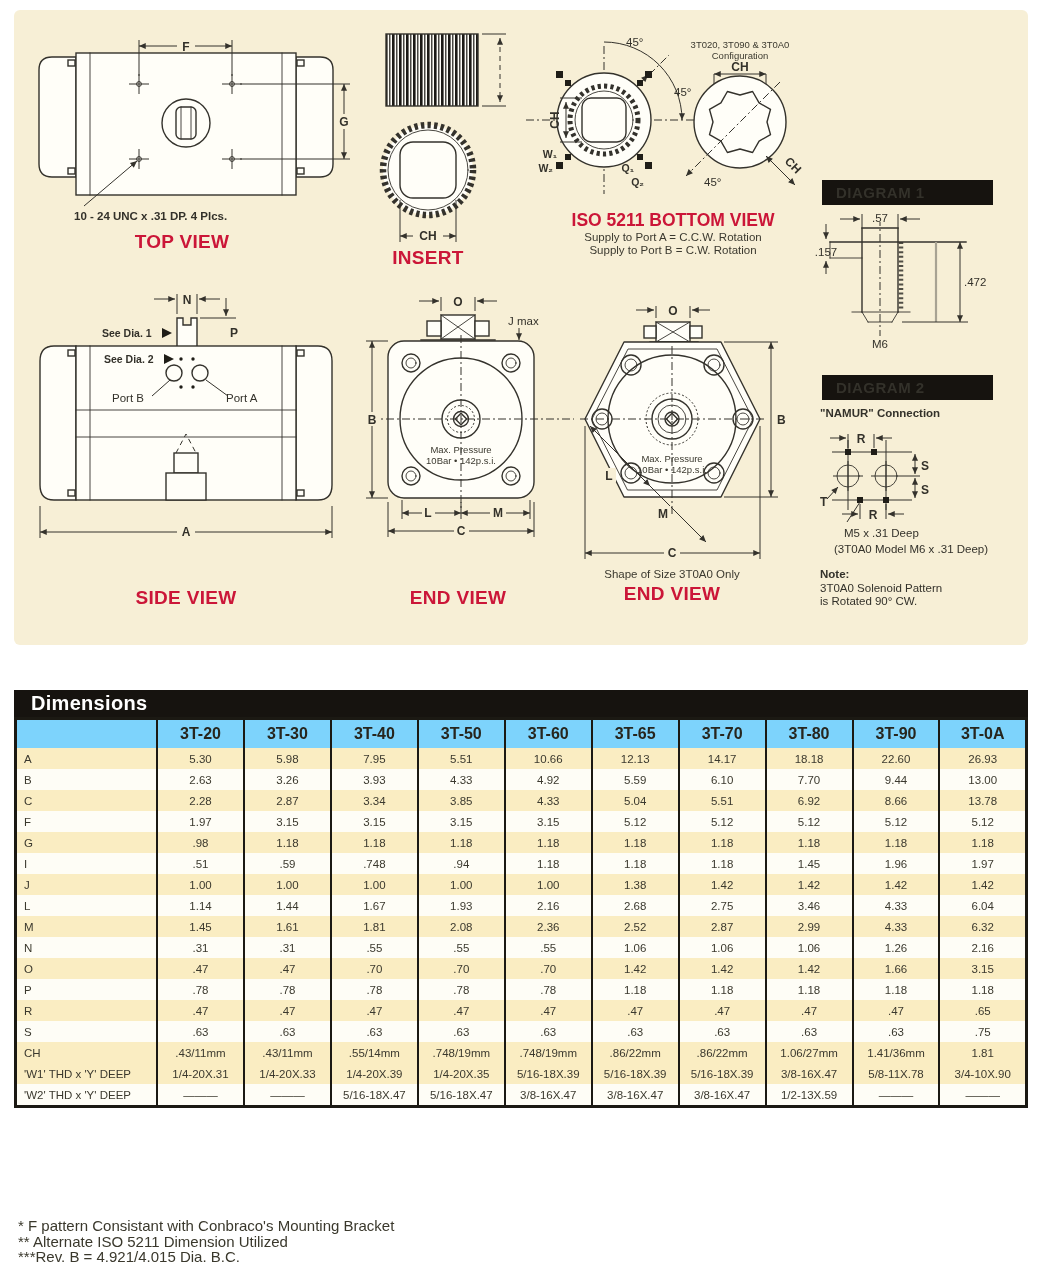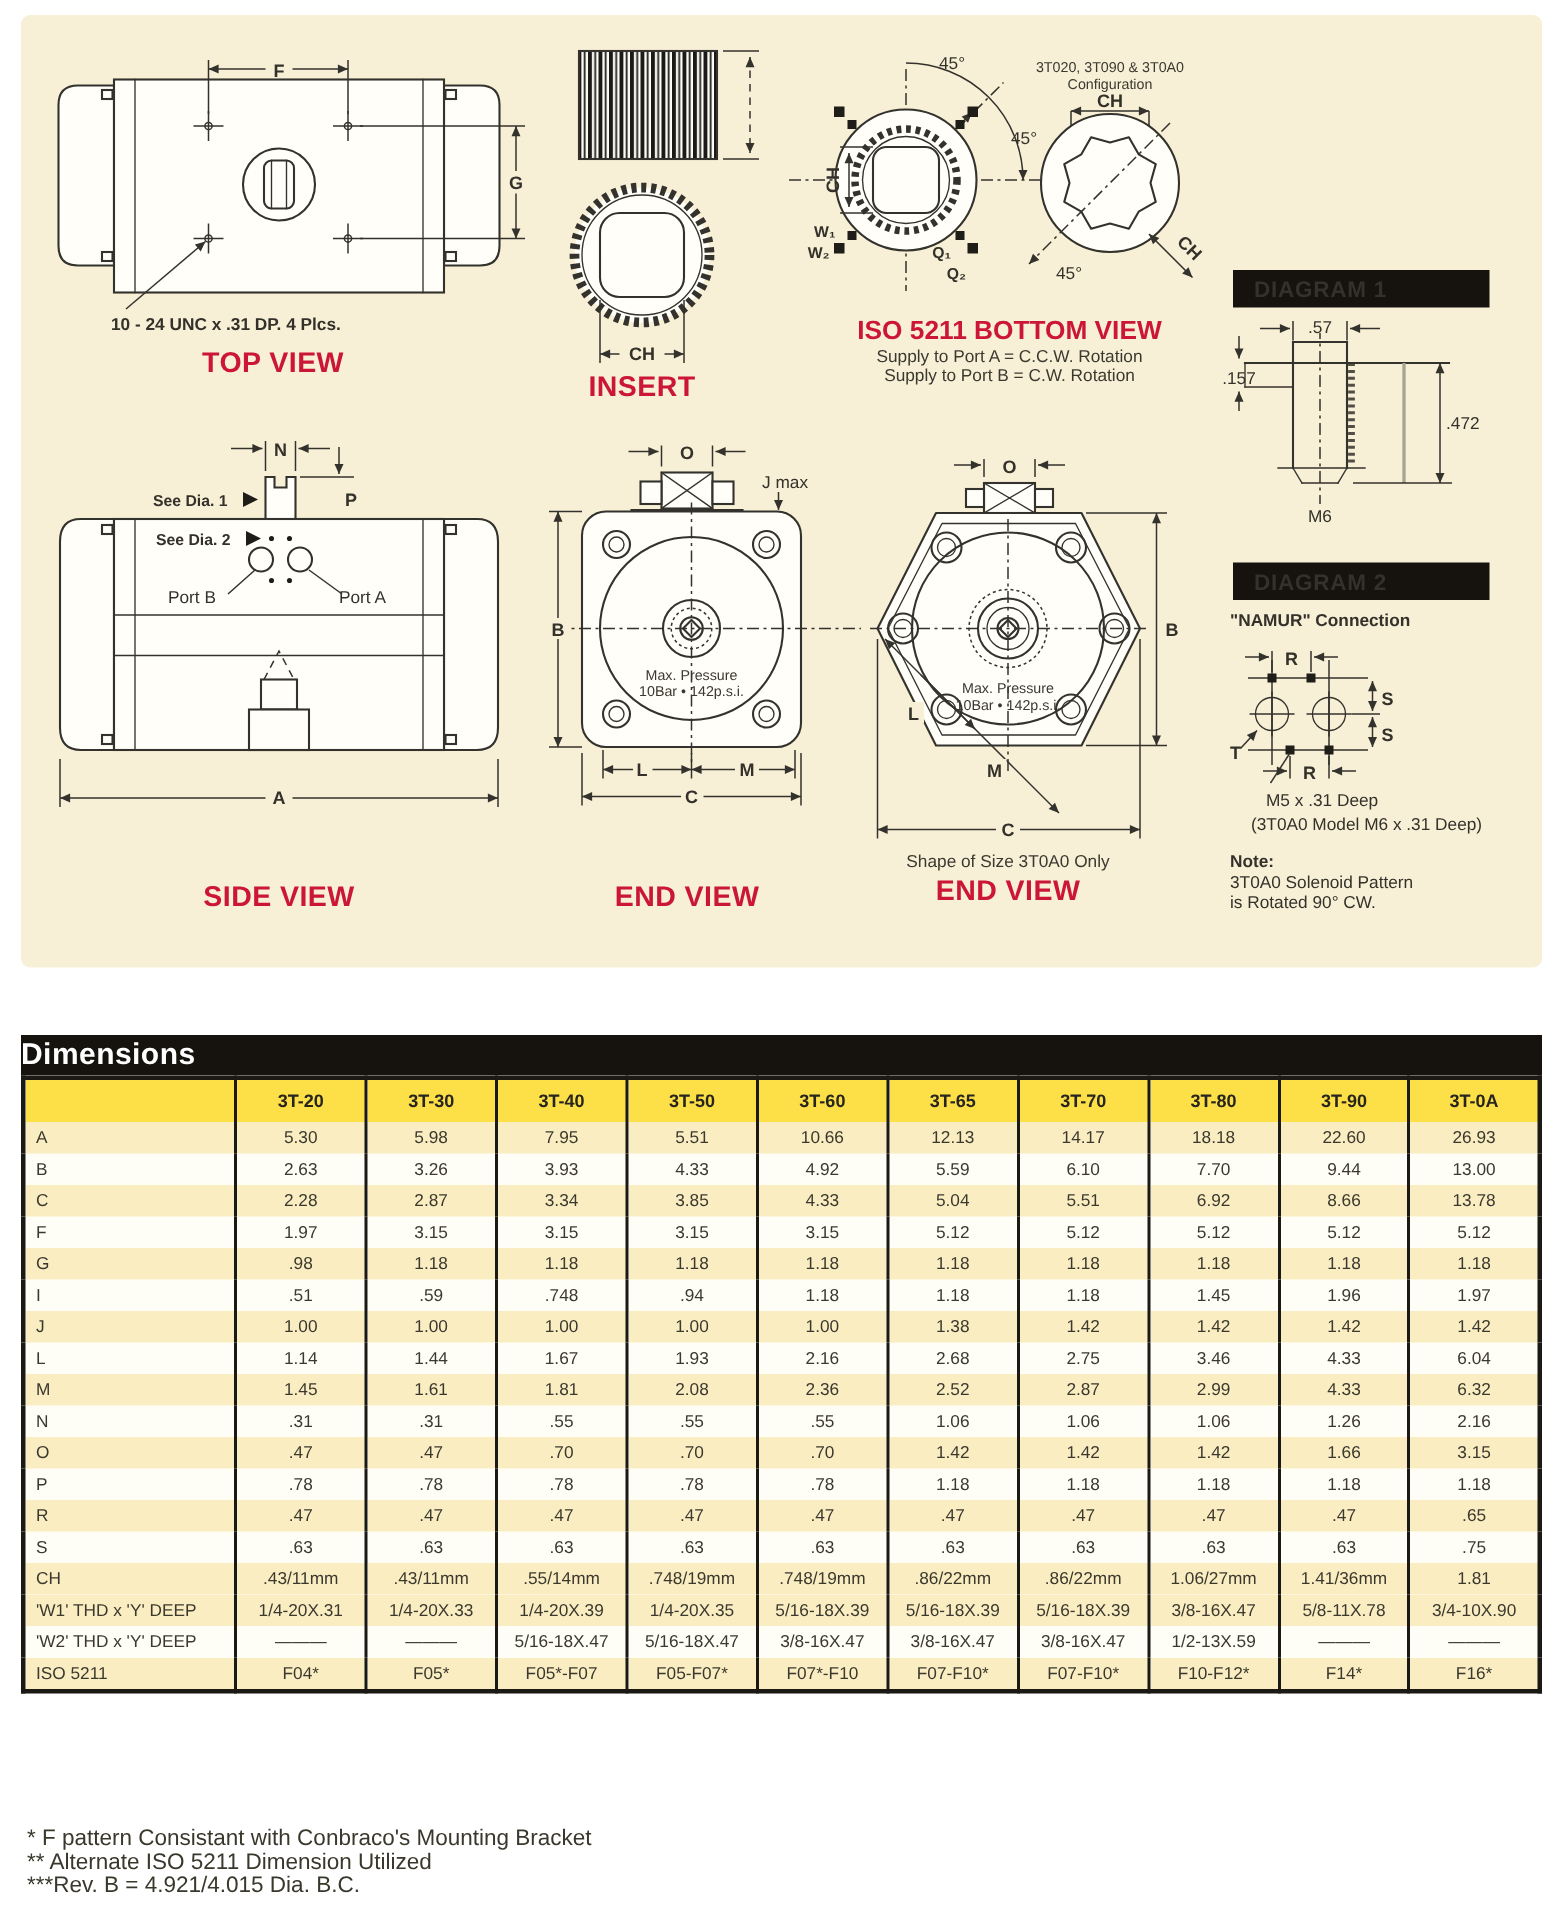--- a/index.html
+++ b/index.html
@@ -19,24 +19,24 @@
   .t11{font-size:11.5px;}
   .t10{font-size:10.5px;}
   .t9{font-size:9.5px;}
   .bold{font-weight:bold;}
   .cap{font-size:19px;font-weight:bold;fill:#cb1638;letter-spacing:.3px;}
   .red{fill:#cb1638;}
   .mid{text-anchor:middle;}
   .enda{text-anchor:end;}
   .grey2{fill:#3b392f;}
   .tablewrap{position:absolute;left:14px;top:690px;width:1014px;}
-  .tbar{background:#16130f;color:#ffffff;font-weight:bold;font-size:20px;height:27px;line-height:27px;letter-spacing:.3px;}
+  .tbar{background:#16130f;color:#ffffff;font-weight:bold;font-size:20px;height:27px;line-height:27px;padding-left:17px;letter-spacing:.3px;}
   table{border-collapse:collapse;width:100%;table-layout:fixed;border:3px solid #1b1913;background:#fffef9;}
   th,td{overflow:hidden;white-space:nowrap;}
-  th{background:#fde047;font-size:12px;font-weight:bold;color:#27251d;height:26px;border-left:2px solid #1b1913;text-align:center;}
+  th{background:#7dd3fc;font-size:16px;font-weight:bold;color:#27251d;height:26px;border-left:2px solid #1b1913;text-align:center;}
   th.lblcol{border-left:none;}
   td{font-size:11.5px;color:#3b392e;text-align:center;height:21px;border-left:2px solid #1b1913;padding:0;}
   td.lblcol{text-align:left;padding-left:7px;border-left:none;}
   tr.cream td{background:#faedc2;}
   tr.plain td{background:#fefdf6;}
   .foot{position:absolute;left:18px;top:1218px;font-size:15px;color:#3a382c;line-height:15.5px;}
 </style>
 </head>
 <body>
 
@@ -641,33 +641,20 @@
           <td>———</td>
           <td>5/16-18X.47</td>
           <td>5/16-18X.47</td>
           <td>3/8-16X.47</td>
           <td>3/8-16X.47</td>
           <td>3/8-16X.47</td>
           <td>1/2-13X.59</td>
           <td>———</td>
           <td>———</td>
         </tr>
-        <tr class="cream">
-          <td class="lblcol">ISO 5211</td>
-          <td>F04*</td>
-          <td>F05*</td>
-          <td>F05*-F07</td>
-          <td>F05-F07*</td>
-          <td>F07*-F10</td>
-          <td>F07-F10*</td>
-          <td>F07-F10*</td>
-          <td>F10-F12*</td>
-          <td>F14*</td>
-          <td>F16*</td>
-        </tr>
       </tbody>
   </table>
 </div>
 
 <div class="foot">
   <div>* F pattern Consistant with Conbraco's Mounting Bracket</div>
   <div>** Alternate ISO 5211 Dimension Utilized</div>
   <div>***Rev. B = 4.921/4.015 Dia. B.C.</div>
 </div>
 

